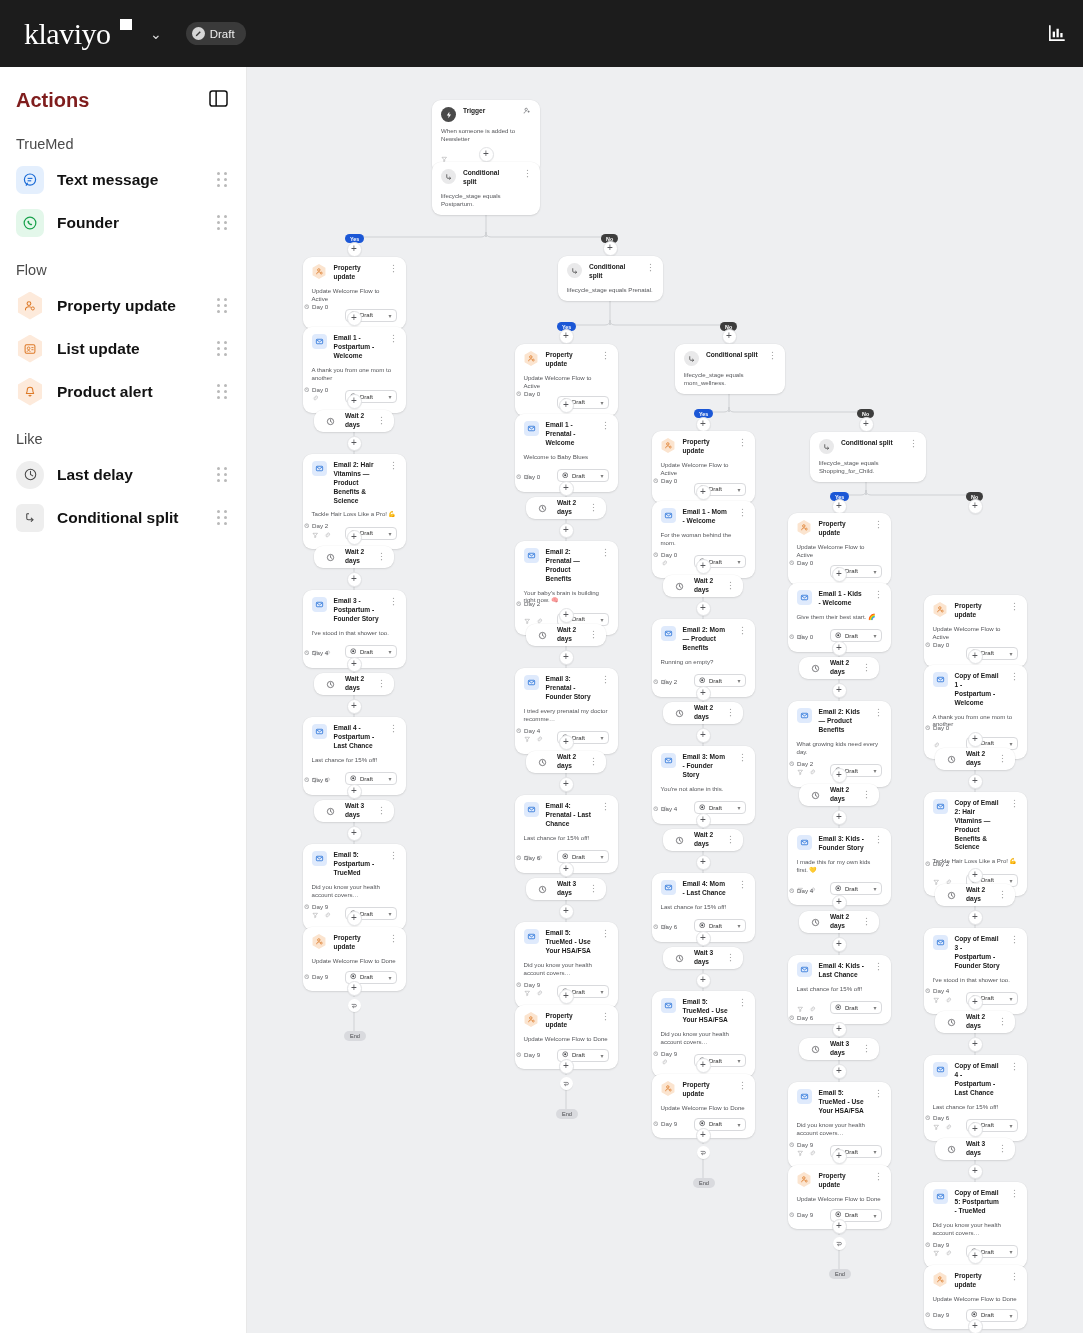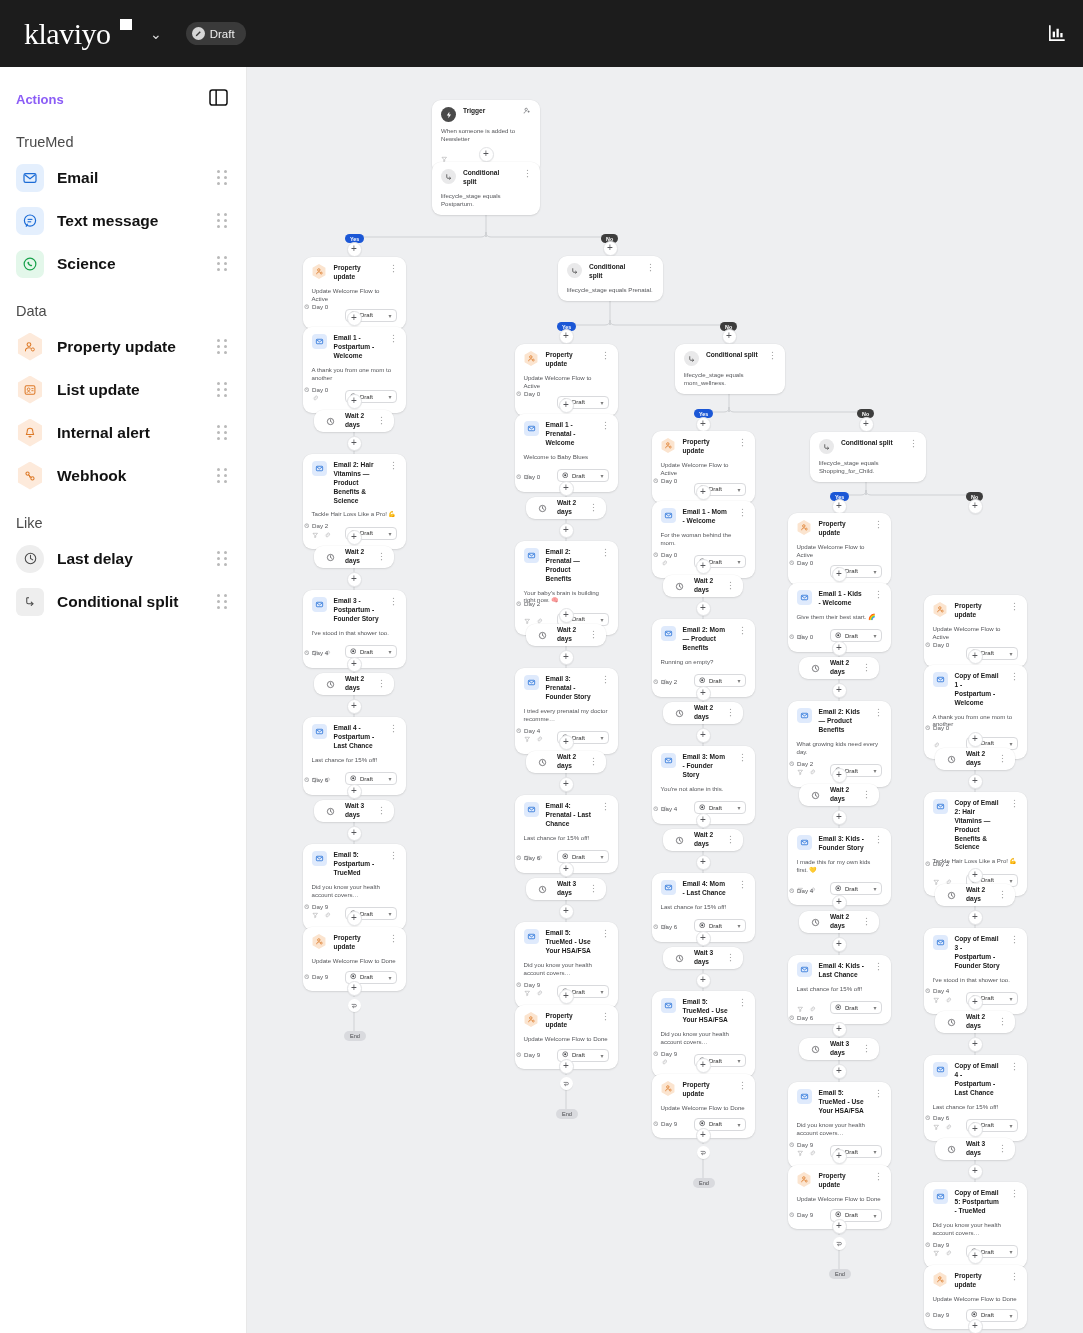--- a/index.html
+++ b/index.html
@@ -53,21 +53,21 @@
   .sidebar {
     position: absolute; top: 67px; left: 0;
     width: 247px; height: 1266px;
     background: #fff; border-right: 1px solid #e8e8e8;
     padding: 22px 0 0 0;
   }
   .sb-head {
     display:flex; align-items:center; justify-content:space-between;
     padding: 0 18px 0 16px; margin-bottom: 24px;
   }
-  .sb-title { font-size: 13px; font-weight: bold; color:#8b5cf6; }
+  .sb-title { font-size: 20px; font-weight: bold; color:#7f1d1d; }
   .panel-icon { cursor:pointer; }
   .sb-group { font-size: 14.5px; color:#4a4a4a; padding: 0 0 6px 16px; margin-top: 18px; }
   .sb-item {
     display:flex; align-items:center; height: 43px;
     padding: 0 18px 0 16px; cursor:pointer;
   }
   .sb-ico {
     width: 28px; height: 28px; flex:0 0 28px;
     display:flex; align-items:center; justify-content:center; margin-right: 13px;
   }
@@ -193,37 +193,20 @@
         <rect x="1" y="1" width="18" height="16" rx="2.5" fill="none" stroke="#121212" stroke-width="1.6"></rect>
         <line x1="7.5" y1="1" x2="7.5" y2="17" stroke="#121212" stroke-width="1.6"></line>
       </svg>
     </div>
   </div>
   <div id="sb-body">
       <div class="sb-group">TrueMed</div>
       <div class="sb-item">
       <span class="sb-ico ico-sq ico-blue">
           <svg width="16" height="16" viewBox="0 0 20 20">
-            <rect x="2.5" y="4.5" width="15" height="11" rx="2" fill="none" stroke="#1b6bd6" stroke-width="1.5"></rect>
-            <path d="M3.5 6l6.5 5 6.5-5" fill="none" stroke="#1b6bd6" stroke-width="1.5"></path>
-          </svg>
-        </span>
-      <span class="sb-label">Email</span>
-      <span class="grip">
-          <i></i>
-          <i></i>
-          <i></i>
-          <i></i>
-          <i></i>
-          <i></i>
-        </span>
-    </div>
-      <div class="sb-item">
-      <span class="sb-ico ico-sq ico-blue">
-          <svg width="16" height="16" viewBox="0 0 20 20">
             <circle cx="10" cy="9.5" r="7" fill="none" stroke="#1b6bd6" stroke-width="1.5"></circle>
             <path d="M5 17l2-3.5" stroke="#1b6bd6" stroke-width="1.5" fill="none"></path>
             <line x1="7" y1="8" x2="13" y2="8" stroke="#1b6bd6" stroke-width="1.4"></line>
             <line x1="7" y1="11" x2="11.5" y2="11" stroke="#1b6bd6" stroke-width="1.4"></line>
           </svg>
         </span>
       <span class="sb-label">Text message</span>
       <span class="grip">
           <i></i>
           <i></i>
@@ -233,31 +216,31 @@
           <i></i>
         </span>
     </div>
       <div class="sb-item">
       <span class="sb-ico ico-sq ico-green">
           <svg width="16" height="16" viewBox="0 0 20 20">
             <circle cx="10" cy="10" r="7.3" fill="none" stroke="#17a14b" stroke-width="1.5"></circle>
             <path d="M7.8 7.3c.5-.3 1 .1 1.2.6.2.6-.3.8-.1 1.3.3.8 1 1.5 1.8 1.8.5.2.7-.3 1.3-.1.5.2.9.7.6 1.2-.4.7-1.5.8-2.4.4-1.4-.6-2.6-1.8-3.2-3.2-.4-.9-.3-1.7.8-2z" fill="#17a14b"></path>
           </svg>
         </span>
-      <span class="sb-label">Science</span>
+      <span class="sb-label">Founder</span>
       <span class="grip">
           <i></i>
           <i></i>
           <i></i>
           <i></i>
           <i></i>
           <i></i>
         </span>
     </div>
-      <div class="sb-group">Data</div>
+      <div class="sb-group">Flow</div>
       <div class="sb-item">
       <span class="sb-ico ico-hex">
           <svg width="14" height="14" viewBox="0 0 20 20">
             <circle cx="8.5" cy="6.5" r="2.7" fill="none" stroke="#dd7a28" stroke-width="1.5"></circle>
             <path d="M3.5 15.5c0-2.8 2.2-4.5 5-4.5 1 0 1.9.2 2.6.6" fill="none" stroke="#dd7a28" stroke-width="1.5" stroke-linecap="round"></path>
             <circle cx="14" cy="13.5" r="2.2" fill="none" stroke="#dd7a28" stroke-width="1.4"></circle>
           </svg>
         </span>
       <span class="sb-label">Property update</span>
       <span class="grip">
@@ -289,40 +272,21 @@
           <i></i>
         </span>
     </div>
       <div class="sb-item">
       <span class="sb-ico ico-hex">
           <svg width="14" height="14" viewBox="0 0 20 20">
             <path d="M10 3.2c-2.5 0-4 1.8-4 4.2 0 3-1.2 3.8-1.2 4.8h10.4c0-1-1.2-1.8-1.2-4.8 0-2.4-1.5-4.2-4-4.2z" fill="none" stroke="#dd7a28" stroke-width="1.5" stroke-linejoin="round"></path>
             <path d="M8.3 14.3a1.8 1.8 0 003.4 0" fill="none" stroke="#dd7a28" stroke-width="1.5"></path>
           </svg>
         </span>
-      <span class="sb-label">Internal alert</span>
-      <span class="grip">
-          <i></i>
-          <i></i>
-          <i></i>
-          <i></i>
-          <i></i>
-          <i></i>
-        </span>
-    </div>
-      <div class="sb-item">
-      <span class="sb-ico ico-hex">
-          <svg width="14" height="14" viewBox="0 0 20 20">
-            <circle cx="6.5" cy="6.5" r="2.3" fill="none" stroke="#dd7a28" stroke-width="1.5"></circle>
-            <circle cx="13.5" cy="13.5" r="2.3" fill="none" stroke="#dd7a28" stroke-width="1.5"></circle>
-            <path d="M7.8 8.4c1.6 1 2.2 2.5 2.4 3.9" fill="none" stroke="#dd7a28" stroke-width="1.5"></path>
-            <path d="M12 12c-1.7-.6-2.8-1.9-3.3-3.3" fill="none" stroke="#dd7a28" stroke-width="1.5"></path>
-          </svg>
-        </span>
-      <span class="sb-label">Webhook</span>
+      <span class="sb-label">Product alert</span>
       <span class="grip">
           <i></i>
           <i></i>
           <i></i>
           <i></i>
           <i></i>
           <i></i>
         </span>
     </div>
       <div class="sb-group">Like</div>

